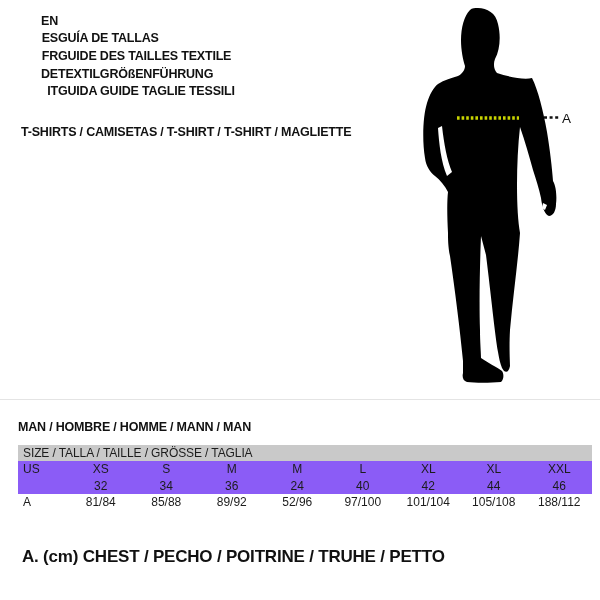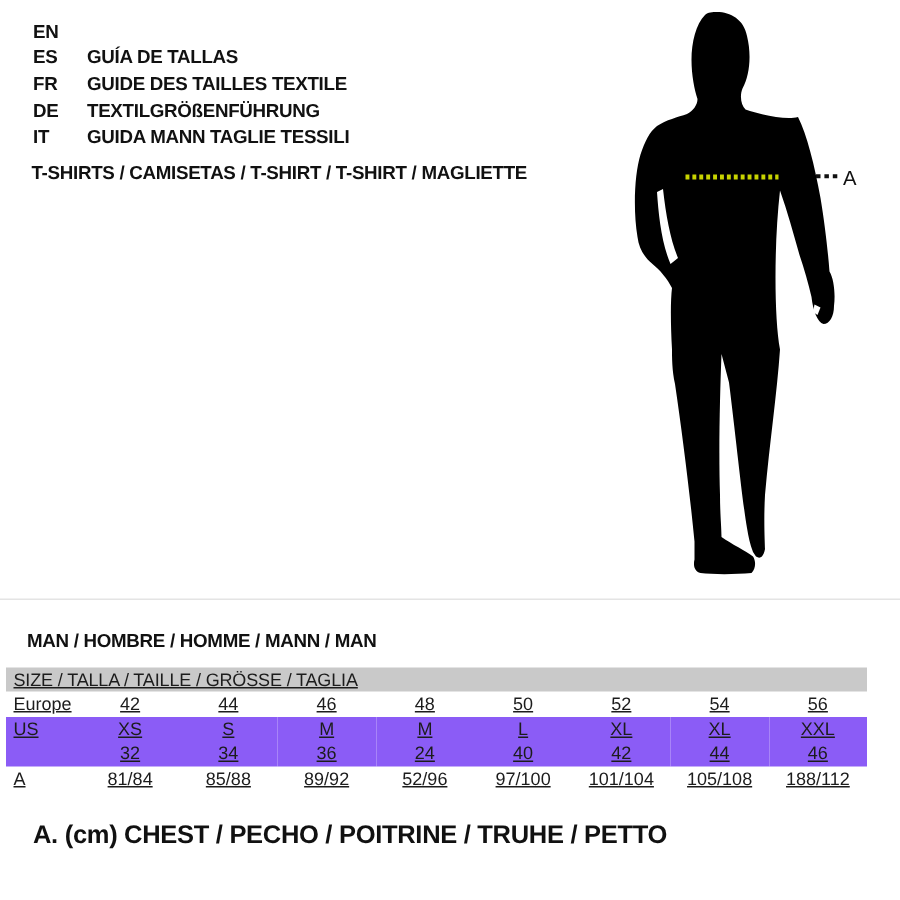--- a/index.html
+++ b/index.html
@@ -5,36 +5,36 @@
   html, body { margin:0; padding:0; }
   body {
     width:600px; height:600px; background:#ffffff;
     font-family:"Liberation Sans", sans-serif; color:#111;
   }
   .canvas { position:relative; width:600px; height:600px; background:#fff; overflow:hidden; }
 
   
   .lang-block { position:absolute; left:22px; top:12px; font-weight:bold; font-size:12.5px; letter-spacing:-0.2px; }
   .lang-row { display:flex; height:17.6px; align-items:center; }
-  .lang-code { width:36px; flex:0 0 36px; }
+  .lang-code { width:36px; flex:0 0 36px;text-align:right; }
 
   
-  .cats { position:absolute; left:21px; top:107px; font-weight:bold; font-size:12.5px; line-height:17.2px; letter-spacing:-0.2px; }
+  .cats { position:absolute; left:21px; top:124px; font-weight:bold; font-size:12.5px; line-height:17.2px; letter-spacing:-0.2px; }
 
   
   .figure-svg { position:absolute; left:400px; top:0; width:200px; height:400px; }
   .measure-label { font-family:"Liberation Sans", sans-serif; font-size:13.5px; fill:#111; }
 
   
   .divider { position:absolute; left:0; top:399px; width:600px; height:1px; background:#e4e4e4; }
 
   .section-title { position:absolute; left:18px; top:420px; font-weight:bold; font-size:12.5px; letter-spacing:-0.2px; }
 
   
-  .size-table { position:absolute; left:4px; top:445px; width:574px; border-collapse:collapse; table-layout:fixed; font-size:12px; color:#1c1c1c;text-decoration:underline; }
+  .size-table { position:absolute; left:18px; top:445px; width:574px; border-collapse:collapse; table-layout:fixed; font-size:12px; color:#1c1c1c; }
   .size-table th {
     background:#c9c9c9; text-align:left; font-weight:normal; font-size:12px;
     height:16px; padding:0 0 0 5px; letter-spacing:-0.1px;
   }
   .size-table td { text-align:center; height:16.5px; padding:0; }
   .size-table td.row-label { text-align:left; padding-left:5px; }
   .size-table tr.striped td { background:#8b5cf6; }
 
   .footnote { position:absolute; left:22px; top:547px; font-weight:bold; font-size:17px; letter-spacing:-0.2px; }
 </style>
@@ -54,21 +54,21 @@
     <div class="lang-row">
       <span class="lang-code">FR</span>
       <span class="lang-label">GUIDE DES TAILLES TEXTILE</span>
     </div>
     <div class="lang-row">
       <span class="lang-code">DE</span>
       <span class="lang-label">TEXTILGRÖßENFÜHRUNG</span>
     </div>
     <div class="lang-row">
       <span class="lang-code">IT</span>
-      <span class="lang-label">GUIDA MANN TAGLIE TESSILI</span>
+      <span class="lang-label">GUIDA GUIDE TAGLIE TESSILI</span>
     </div>
   </div>
 
   <div class="cats">
     <div>T-SHIRTS / CAMISETAS / T-SHIRT / T-SHIRT / MAGLIETTE</div>
   </div>
 
   <svg class="figure-svg" viewBox="0 0 200 400" xmlns="http://www.w3.org/2000/svg">
     <path fill="#000000" d="
       M 78 8
@@ -135,31 +135,20 @@
         <col>
         <col>
         <col>
         <col>
         <col>
     </colgroup>
     <tbody>
         <tr>
       <th colspan="9">SIZE / TALLA / TAILLE / GRÖSSE / TAGLIA</th>
     </tr>
-    <tr>
-      <td class="row-label">Europe</td>
-      <td>42</td>
-      <td>44</td>
-      <td>46</td>
-      <td>48</td>
-      <td>50</td>
-      <td>52</td>
-      <td>54</td>
-      <td>56</td>
-    </tr>
     <tr class="striped">
       <td class="row-label">US</td>
       <td>XS</td>
       <td>S</td>
       <td>M</td>
       <td>M</td>
       <td>L</td>
       <td>XL</td>
       <td>XL</td>
       <td>XXL</td>

